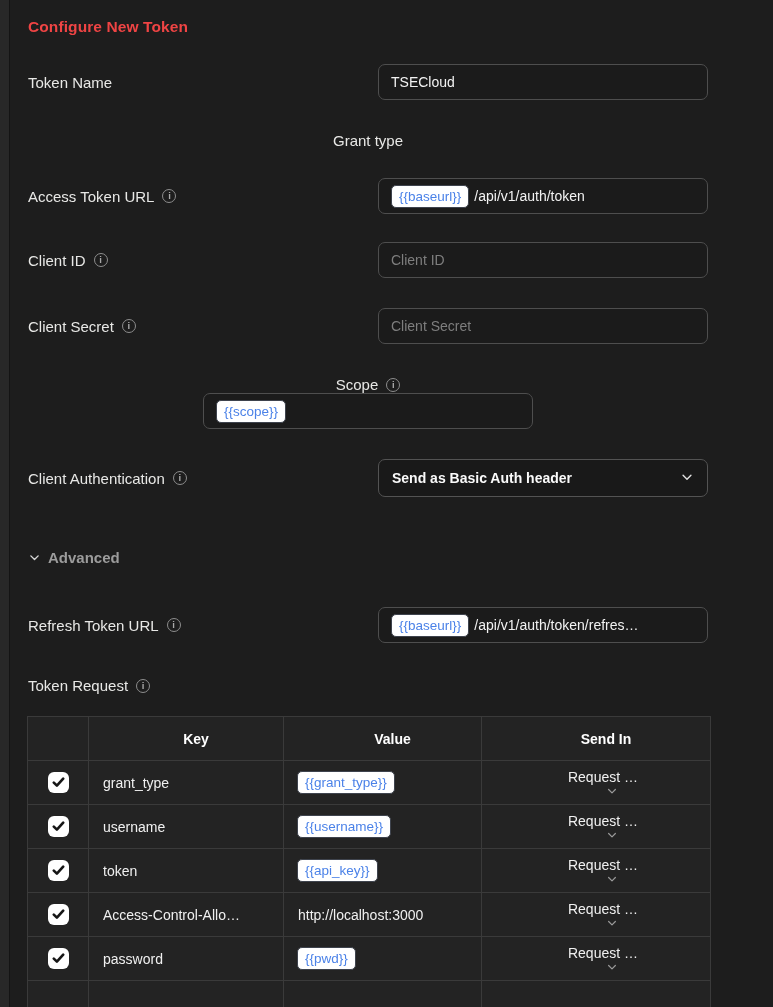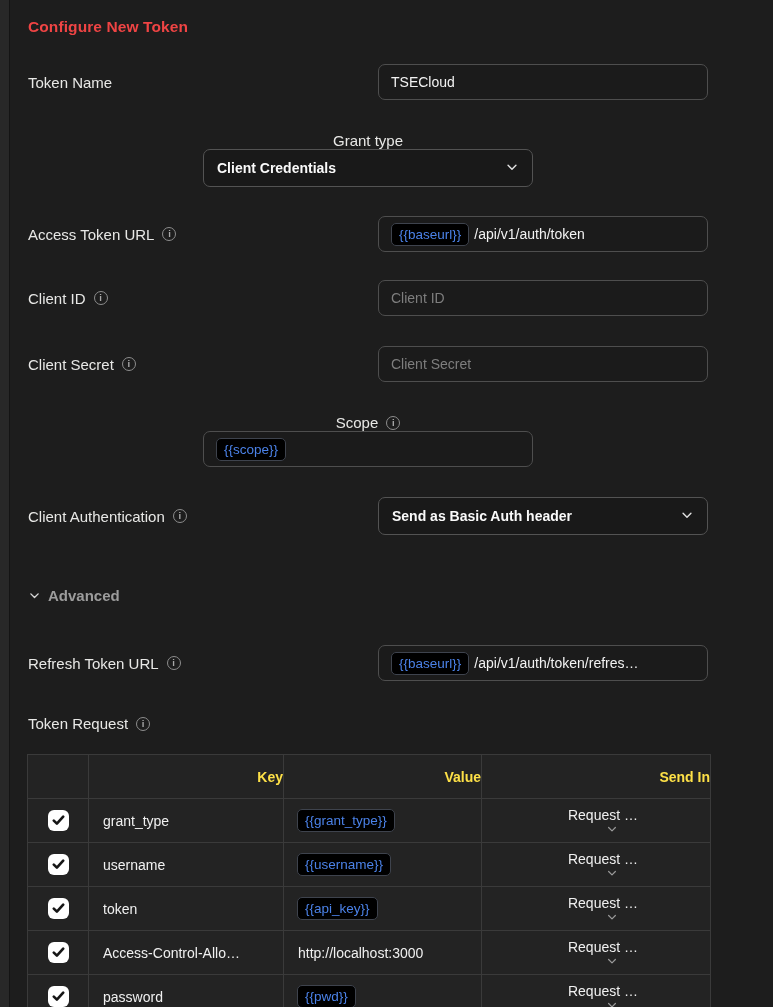--- a/index.html
+++ b/index.html
@@ -37,38 +37,38 @@
     font-size:14px; color:#f2f2f2; overflow:hidden; white-space:nowrap;
   }
   .sbox {
     width:100%; height:38px; background:#191919; border:1px solid #535353;
     border-radius:7px; display:flex; align-items:center; justify-content:space-between;
     padding:0 13px; font-size:14px; font-weight:700; color:#fafafa; cursor:pointer;
   }
   .placeholder { color:#7e7e7e; }
   .var-pill {
     display:inline-block; padding:1px 7px; border:1px solid #3e434d;
-    background:#000000; border-radius:5px; color:#4b82e8; font-size:13.5px;
+    background:#ffffff; border-radius:5px; color:#4b82e8; font-size:13.5px;
     line-height:19px; white-space:nowrap;
   }
   .suffix { margin-left:5px; color:#f2f2f2; overflow:hidden; text-overflow:clip; white-space:nowrap; }
 
   .section-head { display:flex; align-items:center; cursor:pointer; }
   .section-head .chev { margin-right:7px; display:inline-flex; }
   .section-title { font-size:15px; font-weight:700; color:#9c9c9c; }
 
   .tr-label { display:flex; align-items:center; font-size:15px; color:#e8e8e6;text-align:center; }
 
   table.params {
     border-collapse:collapse; table-layout:fixed; width:683px; margin-left:-1px;
     background:#232323; font-size:14px;
   }
   table.params td, table.params th { border:1px solid #3a3a3a; height:44px; vertical-align:middle; }
   col.c0{width:61px;} col.c1{width:195px;} col.c2{width:198px;} col.c3{width:229px;}
-  th { font-weight:600; color:#fde047; text-align:right; padding-left:20px; font-size:14px; }
+  th { font-weight:600; color:#ffffff; text-align:center; padding-left:20px; font-size:14px; }
   td.cell-text { padding-left:14px; color:#f0f0f0; overflow:hidden; white-space:nowrap; }
   td.cell-check { text-align:center; }
   .checkbox {
     width:21px; height:21px; background:#ffffff; border-radius:6px;
     display:inline-flex; align-items:center; justify-content:center; cursor:pointer;
     vertical-align:middle;
   }
   .send-wrap { display:flex; align-items:center; padding-left:14px; cursor:pointer;flex-direction:column; }
   .send-text { color:#f0f0f0; white-space:nowrap; }
   .send-wrap .chev { margin-left:18px; display:inline-flex; }
@@ -90,30 +90,20 @@
     <div class="control">
       <div class="tbox">
         <span>TSECloud</span>
       </div>
     </div>
   </div>
 
   <div class="frow mt32">
     <div class="flabel">
       <span>Grant type</span>
-    </div>
-    <div class="control">
-      <div class="sbox">
-        <span>Client Credentials</span>
-        <span class="chev">
-          <svg width="14" height="14" viewBox="0 0 16 16">
-              <path d="M3.5 6 L8 10.5 L12.5 6" stroke="#e2e2e2" stroke-width="1.6" fill="none" stroke-linecap="round" stroke-linejoin="round"></path>
-            </svg>
-        </span>
-      </div>
     </div>
   </div>
 
   <div class="frow mt29">
     <div class="flabel">
       <span>Access Token URL</span>
       <span class="info-icon">i</span>
     </div>
     <div class="control">
       <div class="tbox">

